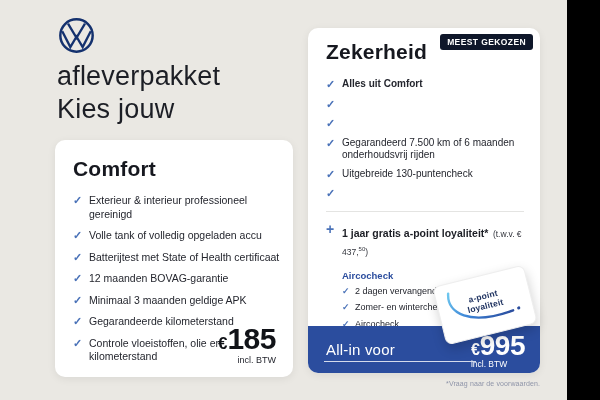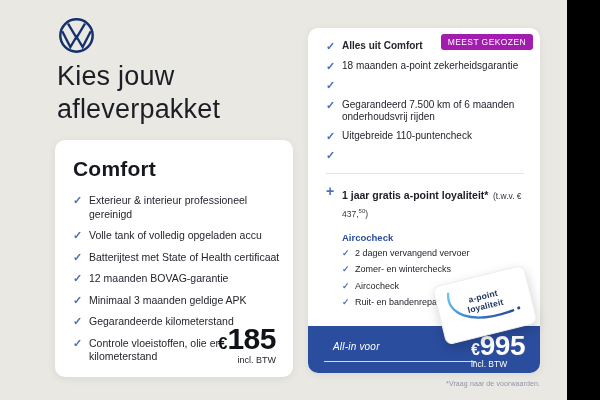--- a/index.html
+++ b/index.html
@@ -27,22 +27,22 @@
   .check { color:#4a72b8; font-size:11px; line-height:13.5px; width:16px; flex:0 0 16px; font-weight:700; }
   .item-text { font-size:10.5px; line-height:13.5px; color:#24262e; }
   .price-block { position:absolute; right:17px; bottom:12px; text-align:right; color:#111318; }
   .price-row { font-weight:700; white-space:nowrap; }
   .price-cur { font-size:17px; }
   .price-amt { font-size:30px; letter-spacing:-.5px; }
   .price-note { font-size:9px; color:#24262e; margin-top:-1px; }
 
   
   .card-zekerheid { left:308px; top:28px; width:232px; height:345px; padding:12px 16px 0 18px; }
-  .badge { position:absolute; top:6px; right:7px; background:#a21caf; color:#fff;
-           font-size:8.5px; font-weight:400; letter-spacing:.4px; padding:3px 7px; border-radius:3px; }
+  .badge { position:absolute; top:6px; right:7px; background:#0f172a; color:#fff;
+           font-size:8.5px; font-weight:700; letter-spacing:.4px; padding:3px 7px; border-radius:3px; }
   .card-zekerheid .card-h { margin-bottom:14px; }
   .card-zekerheid ul.checks li { margin-bottom:6px; }
   .card-zekerheid .item-text { font-size:10px; line-height:12.5px; }
   .card-zekerheid li.bold .item-text { font-weight:700; }
   .divider { border-top:1px solid #e4e4e2; margin:10px 0 11px; }
 
   .bonus { display:flex; align-items:flex-start; }
   .plus { color:#4a72b8; font-size:14px; line-height:13px; font-weight:700; width:16px; flex:0 0 16px; }
   .bonus-label { font-size:10.5px; font-weight:700; color:#1c1e25; }
   .bonus-note { font-size:8.5px; color:#32343c; }
@@ -59,21 +59,21 @@
                   background:#fff; border:1px solid #eee; border-radius:7px;
                   transform:rotate(-14deg); box-shadow:0 5px 12px rgba(0,0,0,.18); z-index:3; }
   .loyalty-card svg { position:absolute; left:0; top:0; }
   .loyalty-text { position:absolute; left:28px; top:16px; text-align:center;
                   font-size:8.5px; font-weight:700; color:#1b2f5e; line-height:9.5px;
                   letter-spacing:.2px; }
 
   
   .z-footer { position:absolute; left:0; right:0; bottom:0; height:47px; background:#2b4d9e;
               border-radius:0 0 10px 10px; color:#fff; z-index:2; }
-  .allin-label { position:absolute; left:25px; top:15px; font-size:10px; letter-spacing:.2px;font-style:italic; }
+  .allin-label { position:absolute; left:18px; top:15px; font-size:15px; letter-spacing:.2px; }
   .allin-line { position:absolute; left:16px; right:64px; bottom:11px; height:1px;
                 background:rgba(255,255,255,.8); }
   .allin-price { position:absolute; right:15px; top:4px; }
   .allin-price .price-cur { font-size:16px; }
   .allin-price .price-amt { font-size:28px; }
   .allin-note { font-size:8.5px; margin-top:-3px; }
 
   .footnote { position:absolute; left:308px; top:380px; width:232px; text-align:right;
               font-size:7px; color:#8e94a8; letter-spacing:.1px; }
 </style>
@@ -85,22 +85,22 @@
 
     <div class="logo">
       <svg width="37" height="37" viewBox="0 0 48 48">
         <circle cx="24" cy="24" r="21" fill="none" stroke="#14316e" stroke-width="3.2"></circle>
         <path d="M13 8.5 L24 27 L35 8.5" fill="none" stroke="#14316e" stroke-width="3"></path>
         <path d="M5.5 18.5 L16 39 L24 25.5 L32 39 L42.5 18.5" fill="none" stroke="#14316e" stroke-width="3"></path>
       </svg>
     </div>
 
     <div class="page-title">
+      <div>afleverpakket</div>
       <div>Kies jouw</div>
-      <div>afleverpakket</div>
     </div>
 
     <div class="card card-comfort">
       <div class="card-h">Comfort</div>
       <ul class="checks">
         <li>
             <span class="check">✓</span>
             <span class="item-text">Exterieur &amp; interieur professioneel gereinigd</span>
           </li>
         <li>
@@ -129,39 +129,39 @@
           </li>
       </ul>
       <div class="price-block">
         <div class="price-row"><span class="price-cur">€</span><span class="price-amt">185</span></div>
         <div class="price-note">incl. BTW</div>
       </div>
     </div>
 
     <div class="card card-zekerheid">
       <div class="badge">MEEST GEKOZEN</div>
+      <div class="card-h">Zekerheid</div>
       <ul class="checks">
         <li class="bold">
             <span class="check">✓</span>
             <span class="item-text">Alles uit Comfort</span>
           </li>
         <li>
             <span class="check">✓</span>
-            <span class="item-text">18 maanden a-point zekerheidsgarantie</span>
           </li>
         <li>
             <span class="check">✓</span>
           </li>
         <li>
             <span class="check">✓</span>
             <span class="item-text">Gegarandeerd 7.500 km of 6 maanden onderhoudsvrij rijden</span>
           </li>
         <li>
             <span class="check">✓</span>
-            <span class="item-text">Uitgebreide 110-puntencheck</span>
+            <span class="item-text">Uitgebreide 130-puntencheck</span>
           </li>
         <li>
             <span class="check">✓</span>
           </li>
       </ul>
 
       <div class="divider"></div>
 
       <div class="bonus">
         <span class="plus">+</span>

